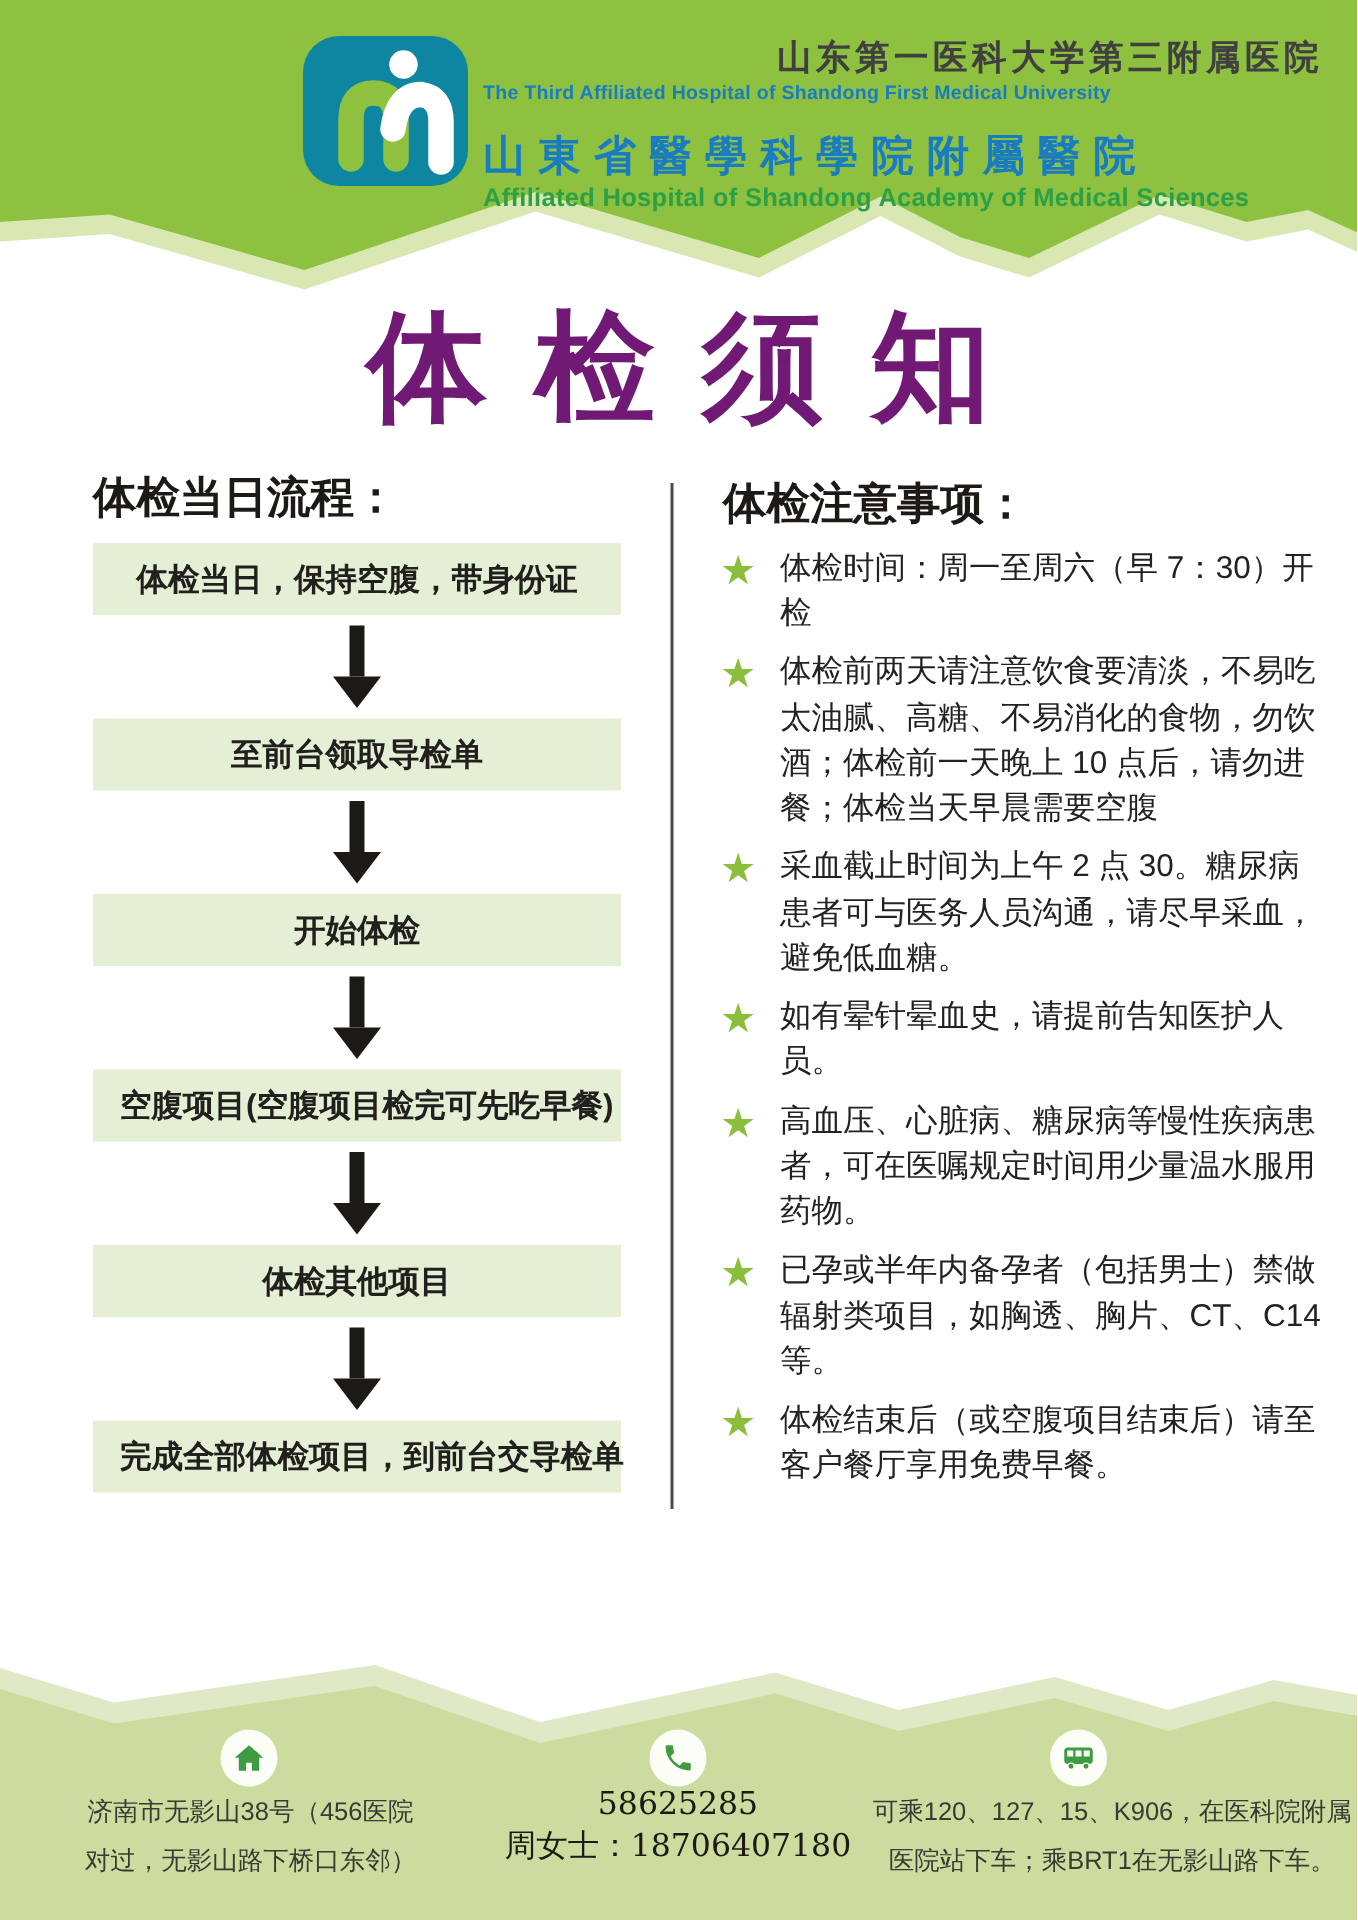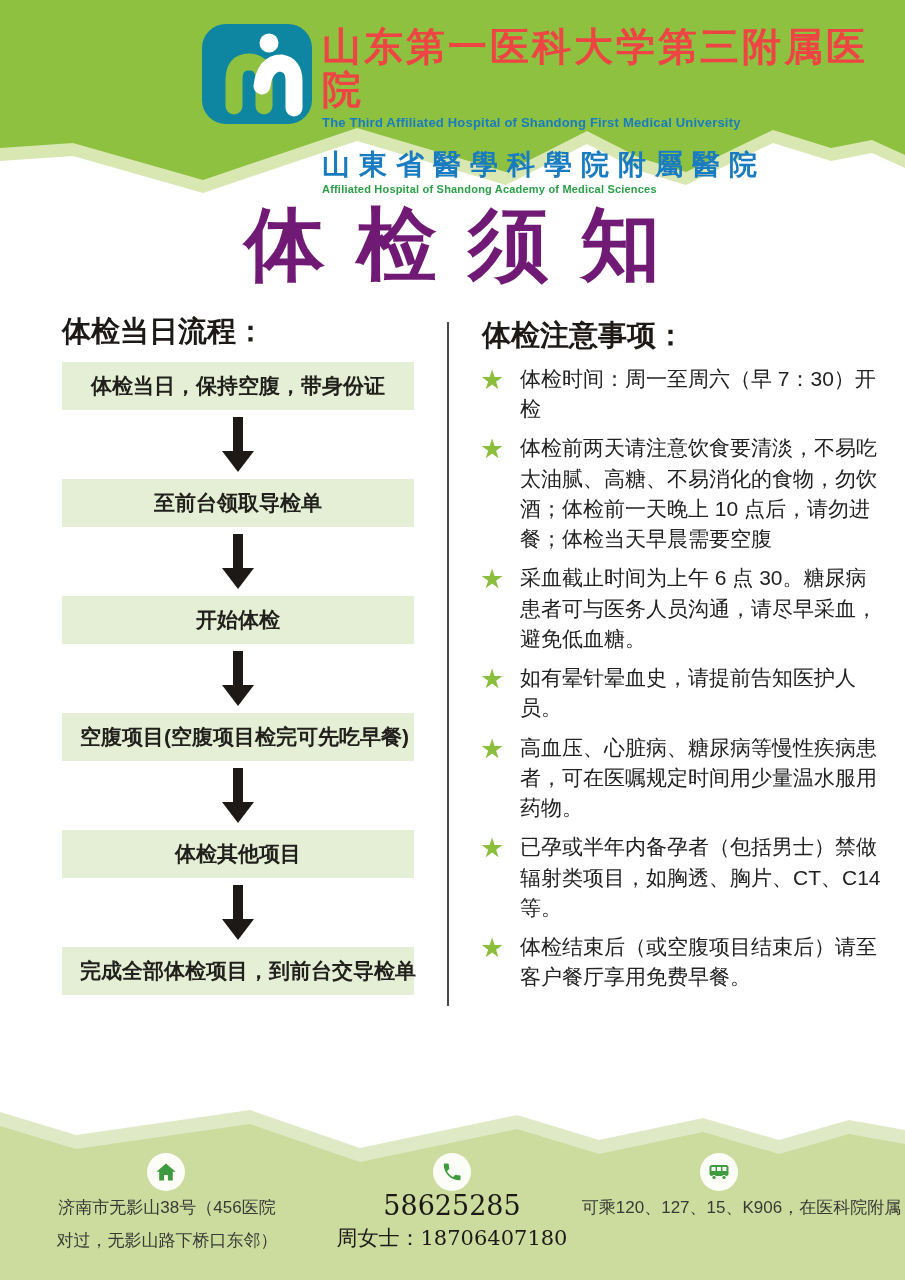--- a/index.html
+++ b/index.html
@@ -5,24 +5,24 @@
   html,body{margin:0;padding:0;background:#fff;}
   .page{
     position:relative;width:905px;height:1280px;overflow:hidden;background:#ffffff;
     font-family:"Liberation Sans",sans-serif;color:#1d1916;
   }
   
   .header-svg{position:absolute;top:0;left:0;z-index:1;}
   .header-content{position:absolute;top:0;left:0;width:905px;height:160px;z-index:2;}
   .logo{position:absolute;left:202px;top:24px;}
   .hospital-names{position:absolute;left:322px;top:26px;width:560px;}
-  .name-cn{font-size:39px;font-weight:bold;color:#ef4444;letter-spacing:3px;line-height:1.1;}
+  .name-cn{font-size:23px;font-weight:bold;color:#404040;letter-spacing:3px;line-height:1.1;text-align:right;}
   .name-en{font-size:13px;font-weight:bold;color:#1a7cc0;letter-spacing:0.2px;margin-top:3px;}
   .name-cn2{font-size:28px;font-weight:bold;color:#1a7cc0;letter-spacing:9px;line-height:1.1;margin-top:20px;}
-  .name-en2{font-size:11px;font-weight:bold;color:#2ba047;letter-spacing:0.2px;margin-top:2px;}
+  .name-en2{font-size:17px;font-weight:bold;color:#2ba047;letter-spacing:0.2px;margin-top:2px;}
   
   .main-title{
     position:absolute;top:192px;left:0;width:905px;text-align:center;
     font-size:80px;font-weight:800;letter-spacing:32px;padding-left:32px;box-sizing:border-box;
     color:#701a75;z-index:2;
   }
   
   .col-heading{font-size:29px;font-weight:bold;color:#1d1916;}
   .flow-heading{position:absolute;left:62px;top:312px;}
   .notes-heading{position:absolute;left:482px;top:316px;}
@@ -45,21 +45,21 @@
   .icon-circle{
     position:absolute;width:38px;height:38px;border-radius:50%;background:#fdfdf8;
     display:flex;align-items:center;justify-content:center;
   }
   .addr-circle{left:147px;top:48px;}
   .phone-circle{left:433px;top:48px;}
   .bus-circle{left:700px;top:48px;}
   .footer-text{position:absolute;font-size:17px;color:#3a3a35;text-align:center;line-height:1.95;}
   .addr-text{left:42px;top:86px;width:250px;}
   .phone-text{left:332px;top:84px;width:240px;font-family:"DejaVu Serif",serif;color:#1d1916;}
-  .phone-number{font-size:27px;line-height:1.25;}
+  .phone-number{font-size:21px;line-height:1.25;}
   .phone-contact{font-size:21px;line-height:1.5;}
   .bus-text{left:578px;top:86px;width:327px;}
 </style>
 </head>
 <body>
 
 <div class="page">
 
   <svg class="header-svg" width="905" height="196" viewBox="0 0 905 196">
     <polygon fill="#d9e7b2" points="0,0 905,0 905,168 872,153 831,161 773,143 686,185 640,171 587,144 506,185 357,141 203,193 73,156 0,161"></polygon>
@@ -120,21 +120,21 @@
     <div class="note-item">
       <span class="star">★</span>
       <span class="note-text">体检时间：周一至周六（早 7：30）开检</span>
     </div>
     <div class="note-item">
       <span class="star">★</span>
       <span class="note-text">体检前两天请注意饮食要清淡，不易吃太油腻、高糖、不易消化的食物，勿饮酒；体检前一天晚上 10 点后，请勿进餐；体检当天早晨需要空腹</span>
     </div>
     <div class="note-item">
       <span class="star">★</span>
-      <span class="note-text">采血截止时间为上午 6 点 30。糖尿病患者可与医务人员沟通，请尽早采血，避免低血糖。</span>
+      <span class="note-text">采血截止时间为上午 2 点 30。糖尿病患者可与医务人员沟通，请尽早采血，避免低血糖。</span>
     </div>
     <div class="note-item">
       <span class="star">★</span>
       <span class="note-text">如有晕针晕血史，请提前告知医护人员。</span>
     </div>
     <div class="note-item">
       <span class="star">★</span>
       <span class="note-text">高血压、心脏病、糖尿病等慢性疾病患者，可在医嘱规定时间用少量温水服用药物。</span>
     </div>
     <div class="note-item">
@@ -178,16 +178,17 @@
         <rect x="2.5" y="5" width="19" height="11" rx="2.5" fill="#3f9b3f"></rect>
         <rect x="4.5" y="7" width="4" height="4" fill="#fdfdf8"></rect>
         <rect x="10" y="7" width="4" height="4" fill="#fdfdf8"></rect>
         <rect x="15.5" y="7" width="4" height="4" fill="#fdfdf8"></rect>
         <circle cx="7" cy="17.5" r="2.1" fill="#3f9b3f" stroke="#fdfdf8" stroke-width="0.9"></circle>
         <circle cx="17" cy="17.5" r="2.1" fill="#3f9b3f" stroke="#fdfdf8" stroke-width="0.9"></circle>
       </svg>
     </div>
     <div class="footer-text bus-text">
       <div>可乘120、127、15、K906，在医科院附属</div>
+      <div>医院站下车；乘BRT1在无影山路下车。</div>
     </div>
   </div>
 
 </div>
 
 </body></html>

